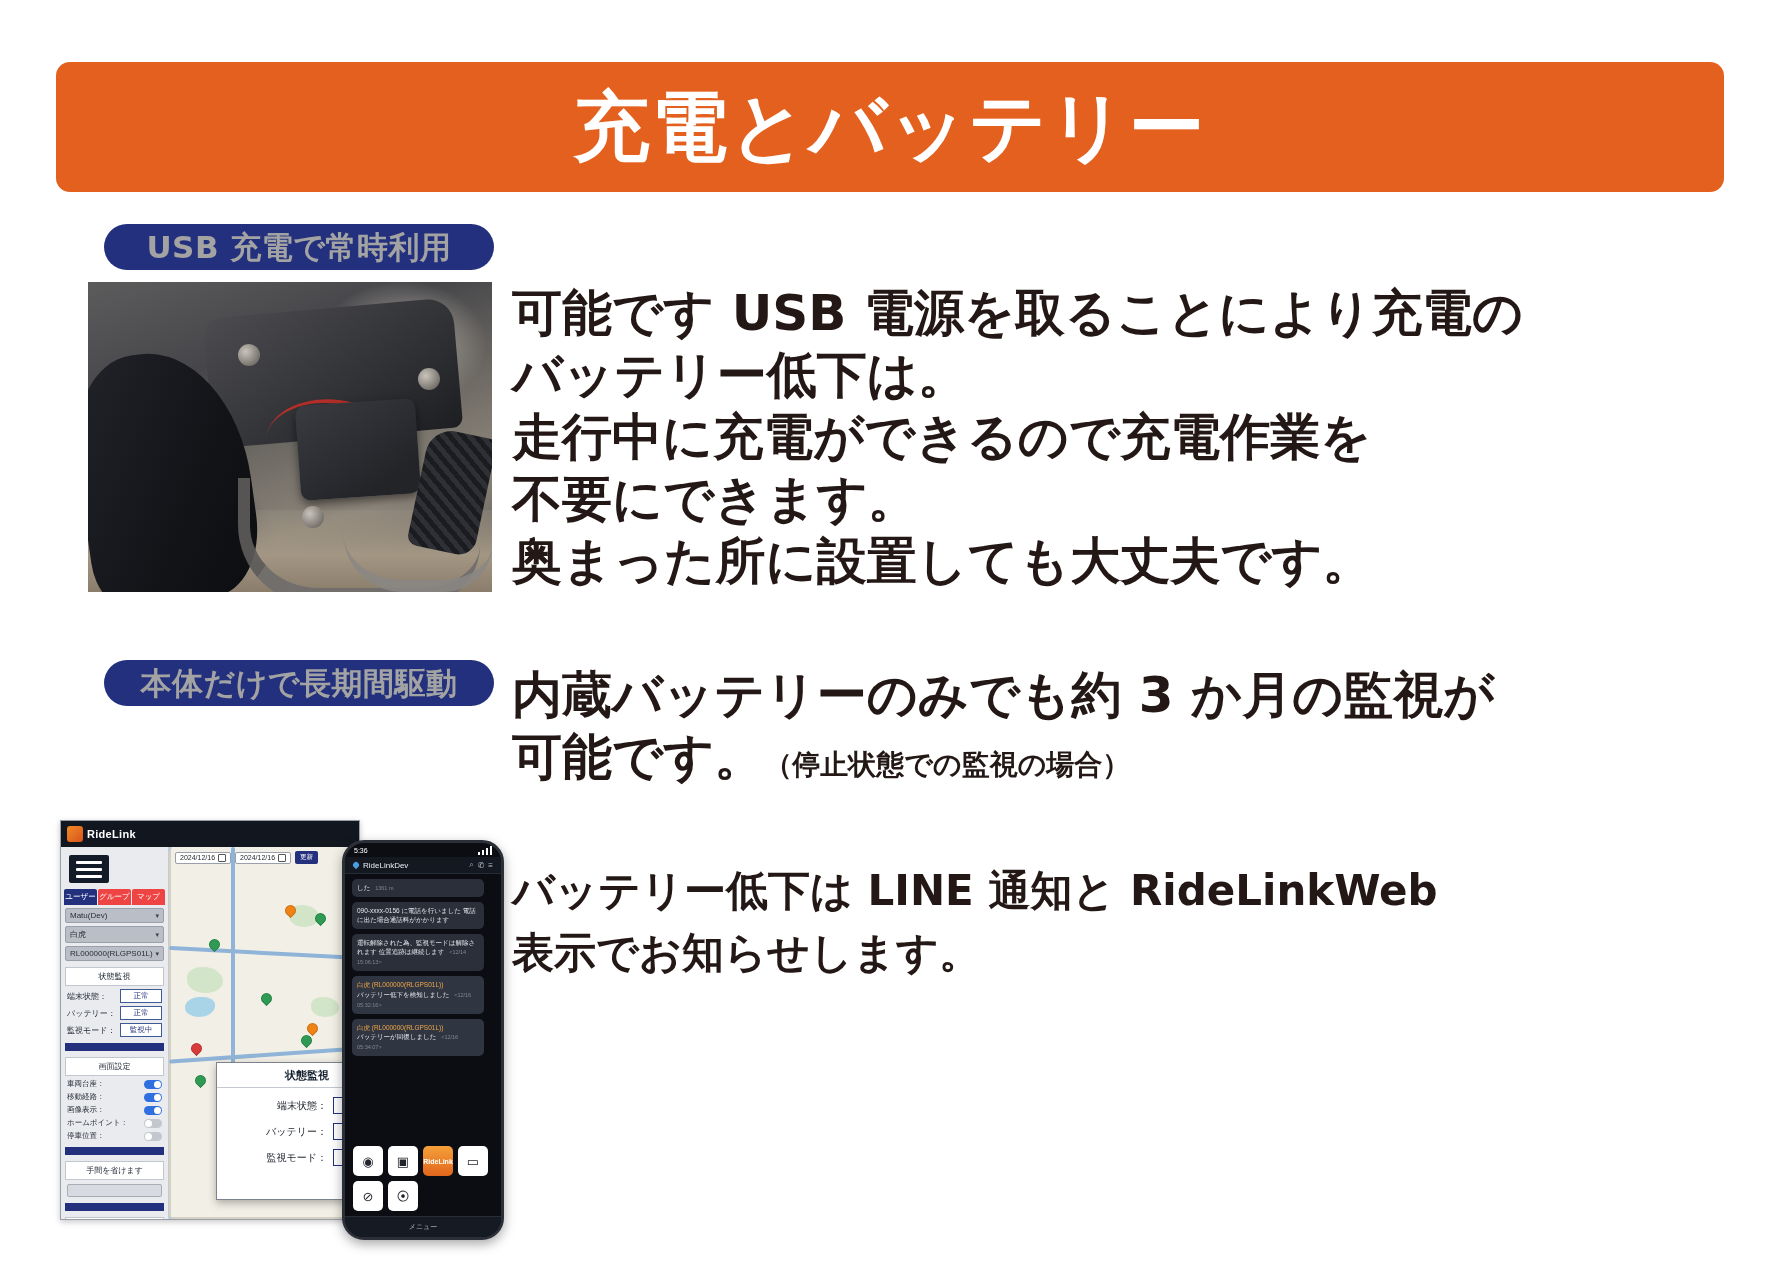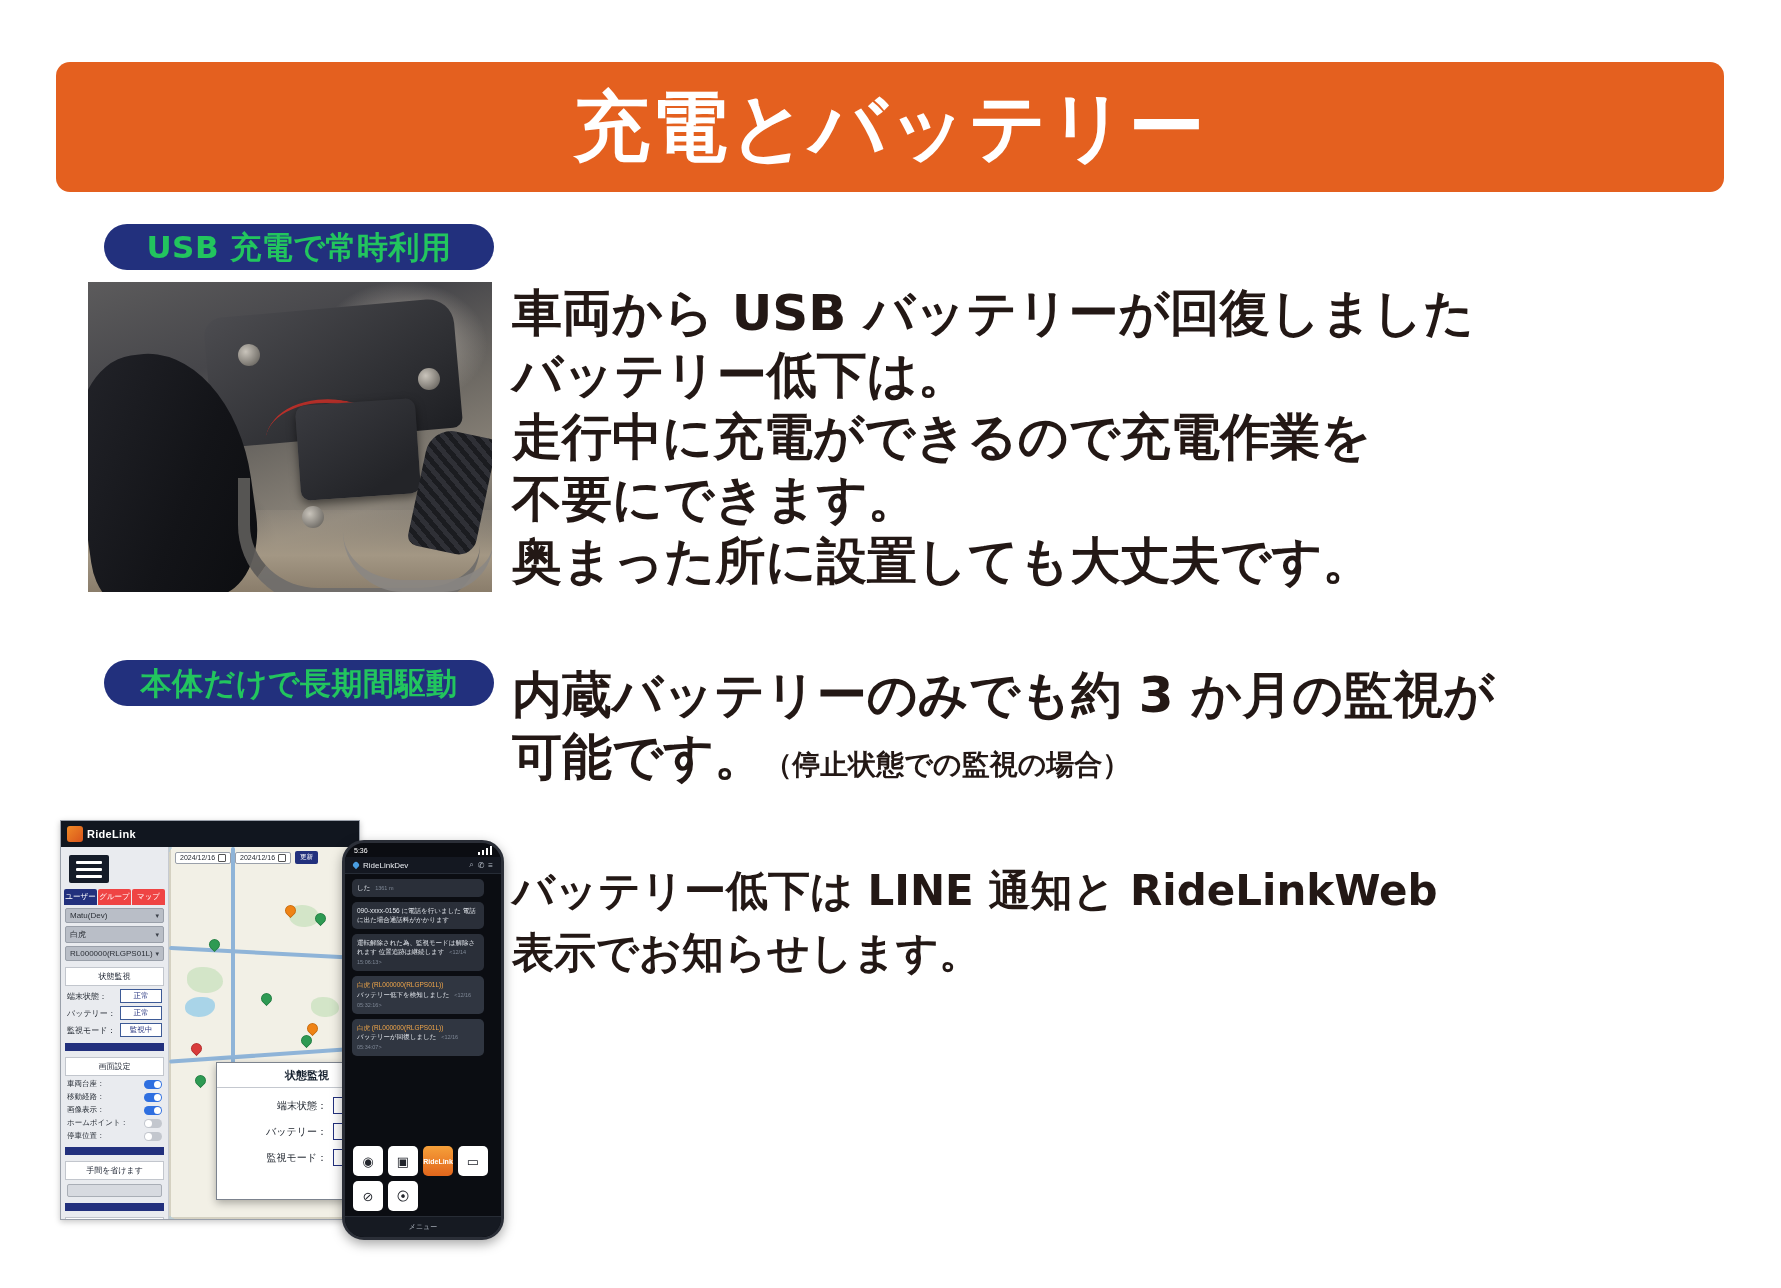--- a/index.html
+++ b/index.html
@@ -23,21 +23,21 @@
     font-family:"DejaVu Sans","Liberation Sans",sans-serif;
   }
 
   
   .badge{
     position:absolute;background:#22307d;border-radius:26px;
     display:flex;align-items:center;justify-content:center;
     padding:0 22px;box-sizing:border-box;
   }
   .badge-text{
-    color:#22c55e;font-weight:bold;font-size:31px;white-space:nowrap;
+    color:#a3a3a3;font-weight:bold;font-size:31px;white-space:nowrap;
     line-height:1;letter-spacing:0.5px;
     font-family:"DejaVu Sans","Liberation Sans",sans-serif;
   }
   #badge-usb{left:104px;top:224px;width:390px;height:46px;}
   #badge-longlife{left:104px;top:660px;width:390px;height:46px;}
 
   
   .para{
     position:absolute;color:#231815;font-weight:bold;
     font-family:"DejaVu Sans","Liberation Sans",sans-serif;
@@ -299,21 +299,21 @@
     <div class="bike-box"></div>
     <div class="bike-tube-a"></div>
     <div class="bike-tube-b"></div>
     <div class="bike-bolt" style="left:150px;top:62px;"></div>
     <div class="bike-bolt" style="left:330px;top:86px;"></div>
     <div class="bike-bolt" style="left:214px;top:224px;"></div>
     <div class="bike-strap"></div>
   </div>
 
   <div class="para" id="para-usb">
-    <span class="line">車両から USB バッテリーが回復しました</span>
+    <span class="line">可能です USB 電源を取ることにより充電の</span>
     <span class="line">バッテリー低下は。</span>
     <span class="line">走行中に充電ができるので充電作業を</span>
     <span class="line">不要にできます。</span>
     <span class="line">奥まった所に設置しても大丈夫です。</span>
   </div>
 
   <div class="badge" id="badge-longlife">
     <span class="badge-text">本体だけで長期間駆動</span>
   </div>
 

